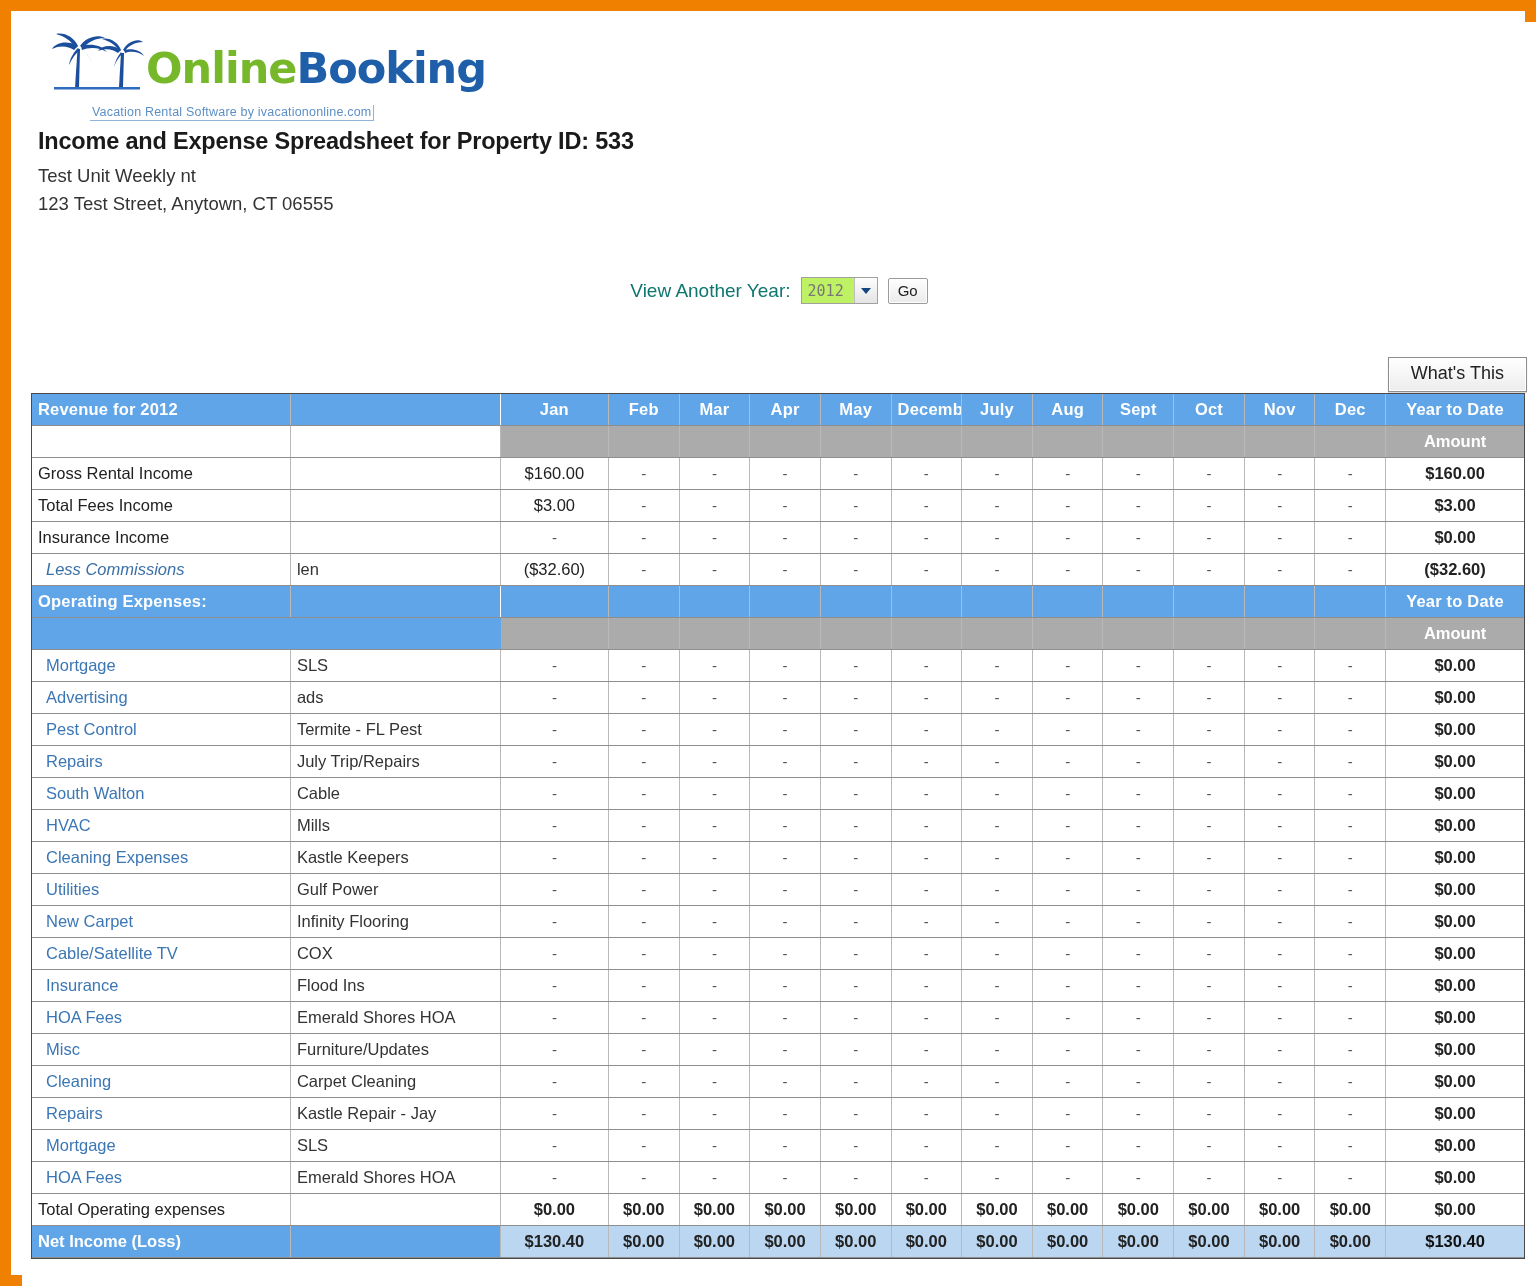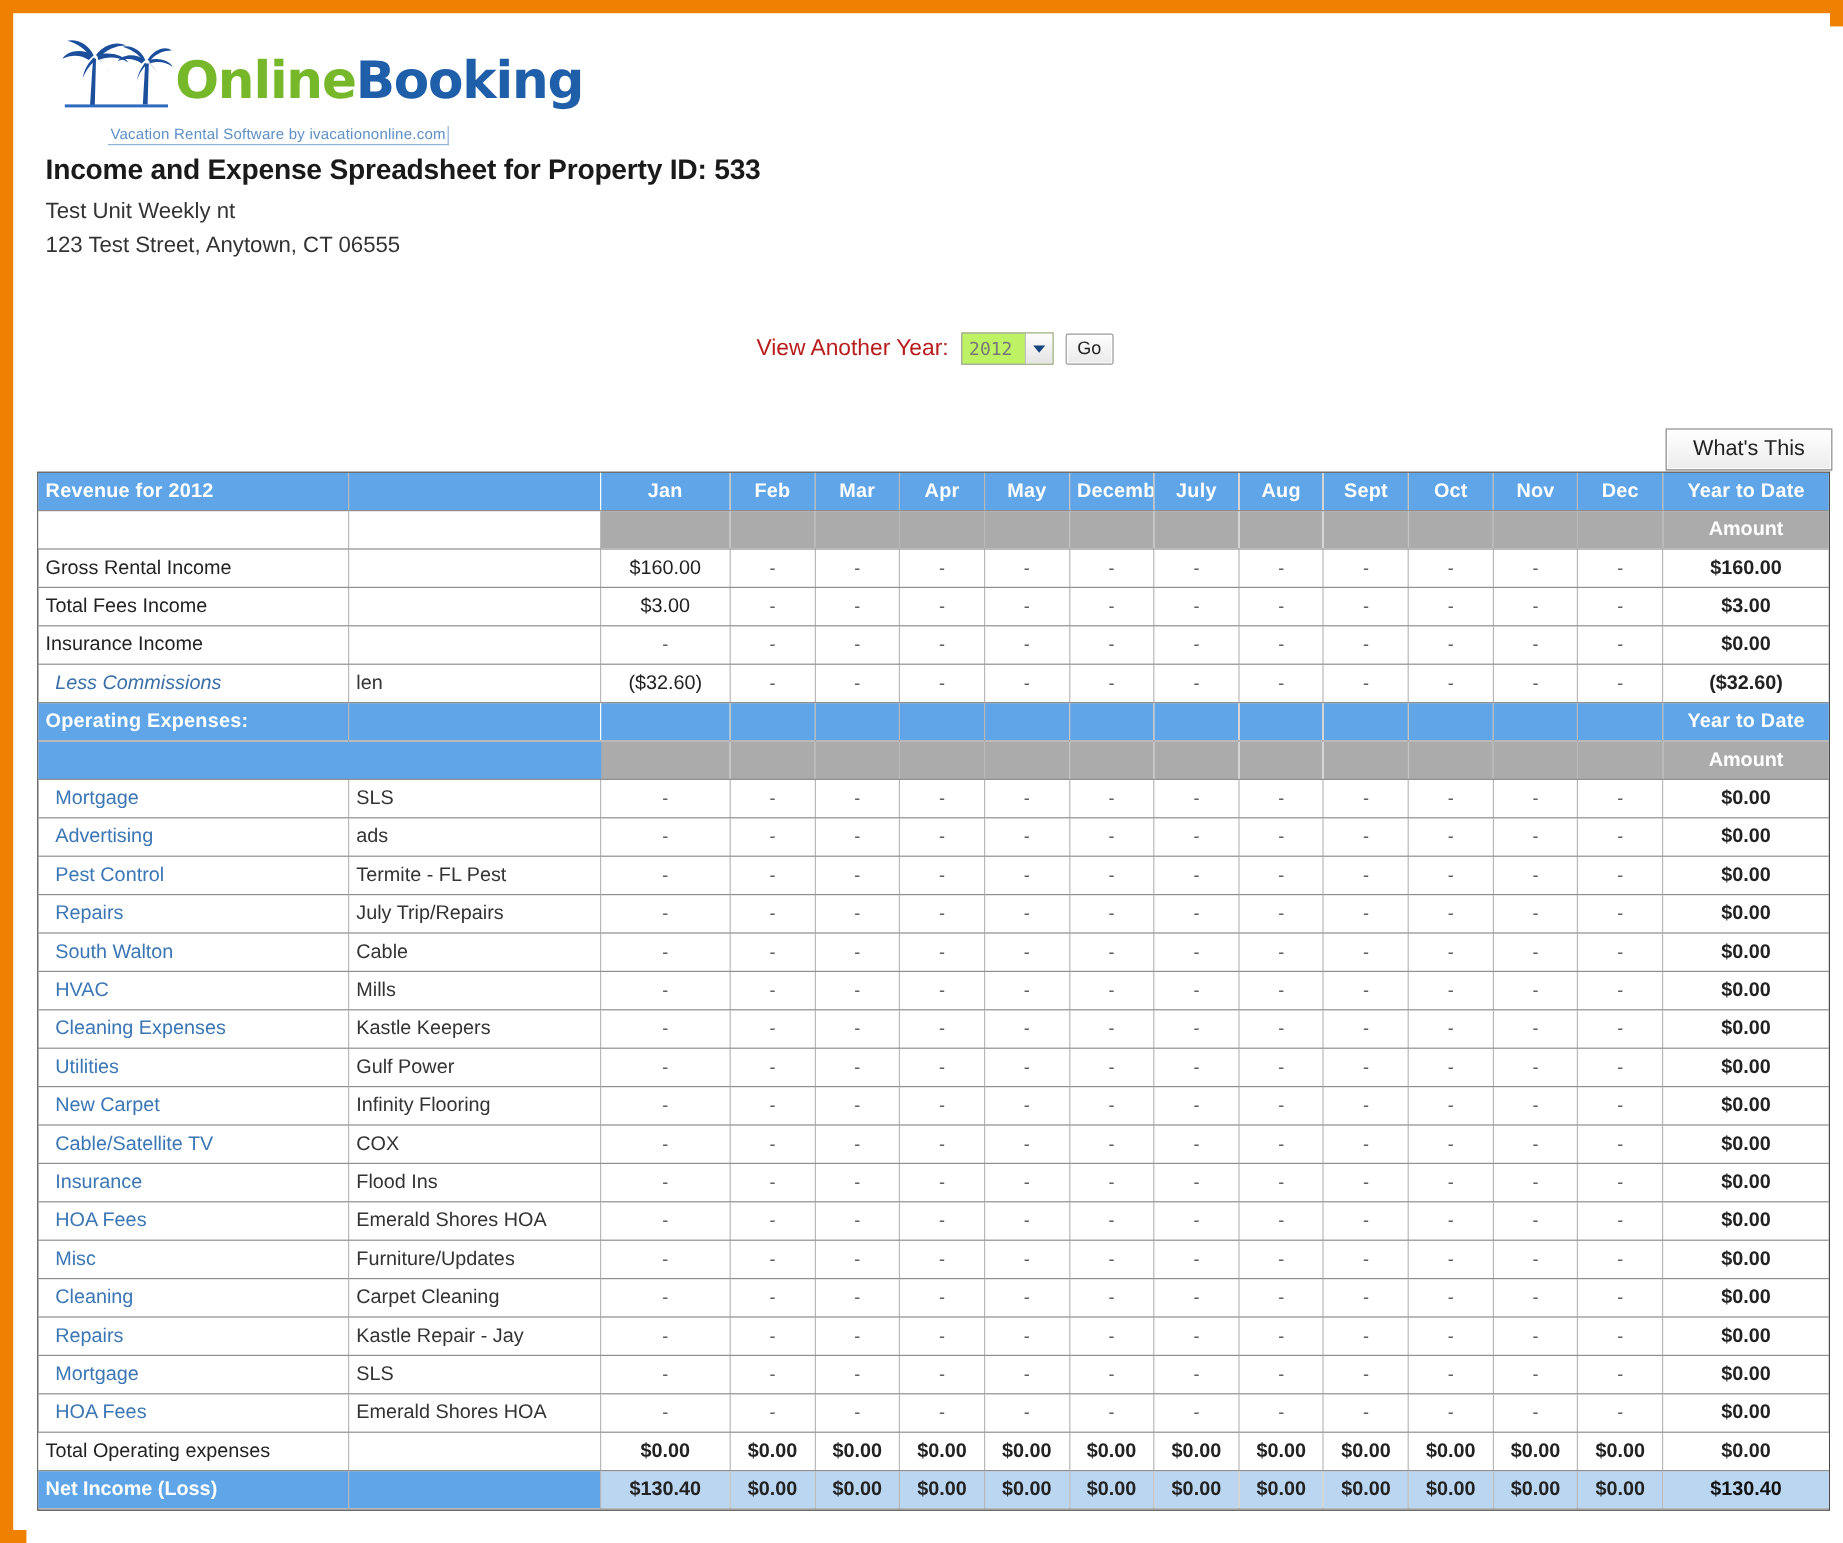--- a/index.html
+++ b/index.html
@@ -106,21 +106,21 @@
     left: 0;
     top: 255px;
     width: 1514px;
     display: flex;
     justify-content: center;
     align-items: center;
     gap: 10px;
   }
   .year-label {
     font-size: 19px;
-    color: #b91c1c;
+    color: #0f766e;
   }
   .year-select {
     display: inline-flex;
     align-items: center;
     border: 1px solid #A0A0A0;
     background: #bef264;
     height: 27px;
     padding: 0 0 0 6px;
     box-sizing: border-box;
   }

